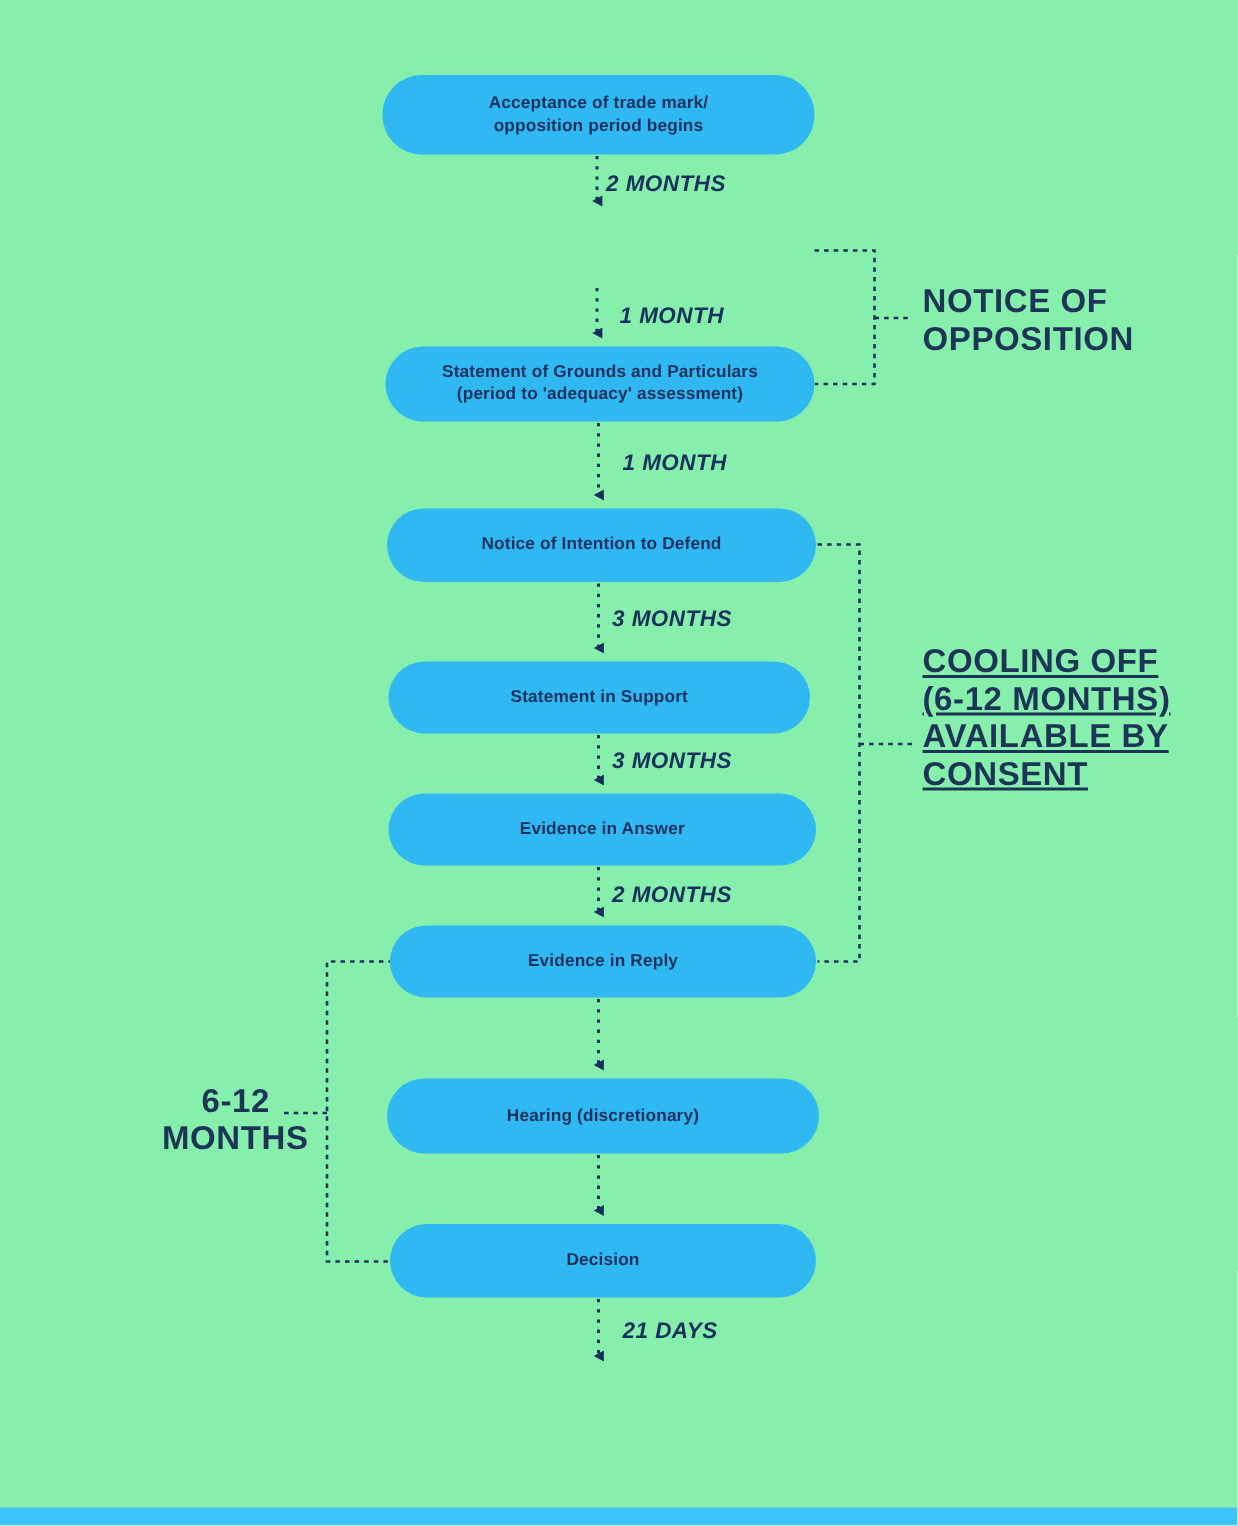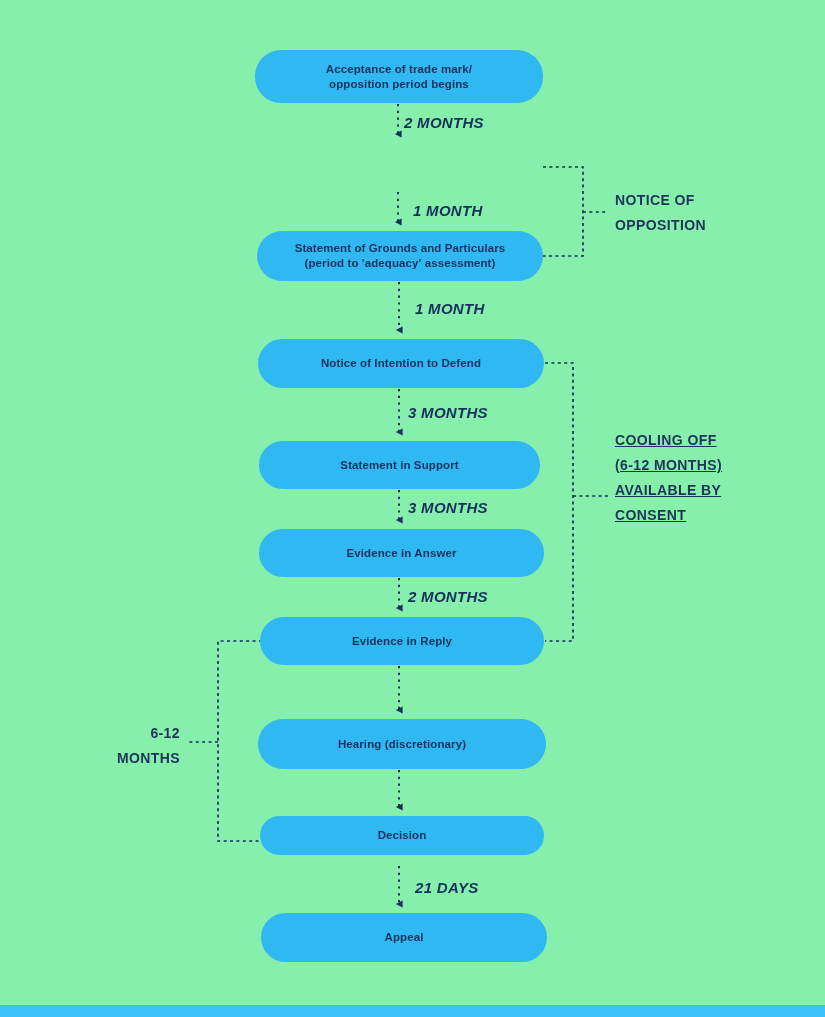--- a/index.html
+++ b/index.html
@@ -48,21 +48,21 @@
     color: #16305d;
     font-size: 15px;
     font-weight: 700;
     letter-spacing: 0.3px;
     white-space: nowrap;
     font-style: italic;
   }
   .bracket-label {
     position: absolute;
     color: #1c3557;
-    font-size: 14px;
+    font-size: 22px;
     font-weight: 700;
     line-height: 25px;
     letter-spacing: 0.4px;
     white-space: pre-line;
   }
   .bracket-label.right-side { text-align: left; }
   .bracket-label.left-side { text-align: right; }
   #bottom-rule {
     position: absolute;
     left: 0;
@@ -134,27 +134,24 @@
   </div>
 
   <div class="node-box" style="left:260px; top:617px; width:284px; height:48px;">
     <span class="node-label">Evidence in Reply</span>
   </div>
 
   <div class="node-box" style="left:258px; top:719px; width:288px; height:50px;">
     <span class="node-label">Hearing (discretionary)</span>
   </div>
 
-  <div class="node-box" style="left:260px; top:816px; width:284px; height:39px;">
+  <div class="node-box" style="left:260px; top:816px; width:284px; height:49px;">
     <span class="node-label">Decision</span>
   </div>
 
-  <div class="node-box" style="left:261px; top:913px; width:286px; height:49px;">
-    <span class="node-label">Appeal</span>
-  </div>
 
   <div class="duration-label" style="left:404px; top:114px;">2 MONTHS</div>
 
   <div class="duration-label" style="left:413px; top:202px;">1 MONTH</div>
 
   <div class="duration-label" style="left:415px; top:300px;">1 MONTH</div>
 
   <div class="duration-label" style="left:408px; top:404px;">3 MONTHS</div>
 
   <div class="duration-label" style="left:408px; top:499px;">3 MONTHS</div>

